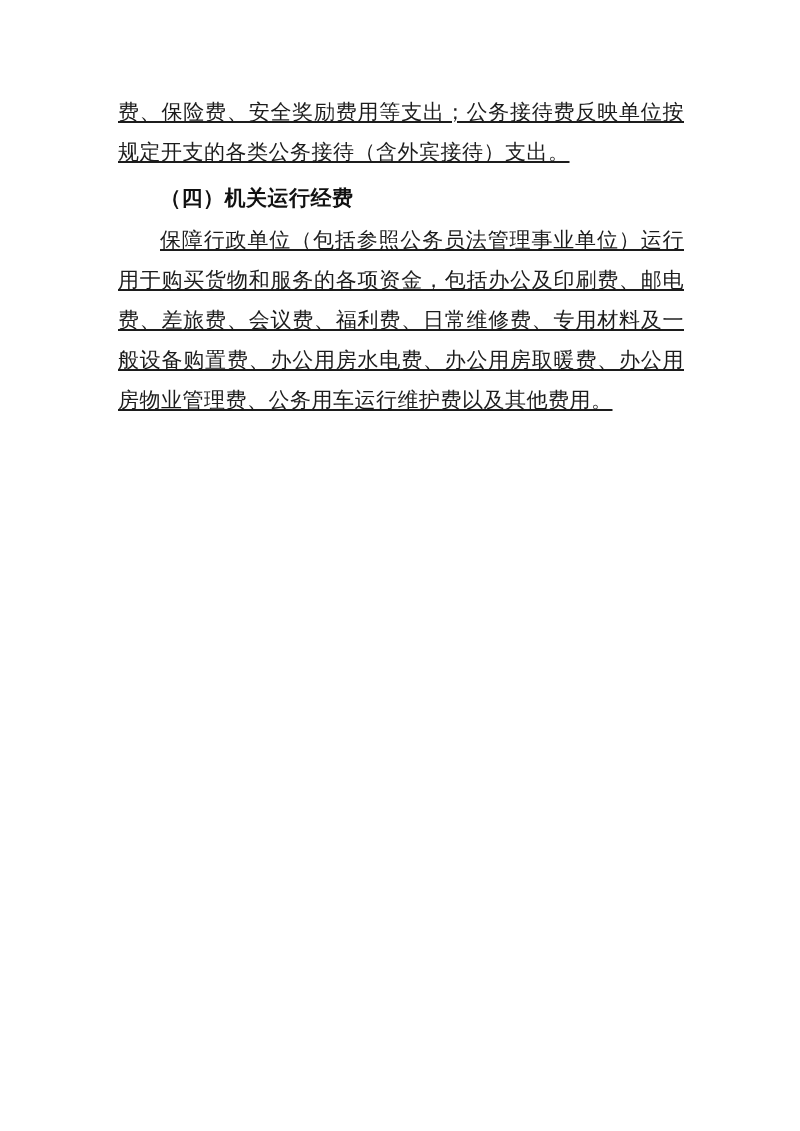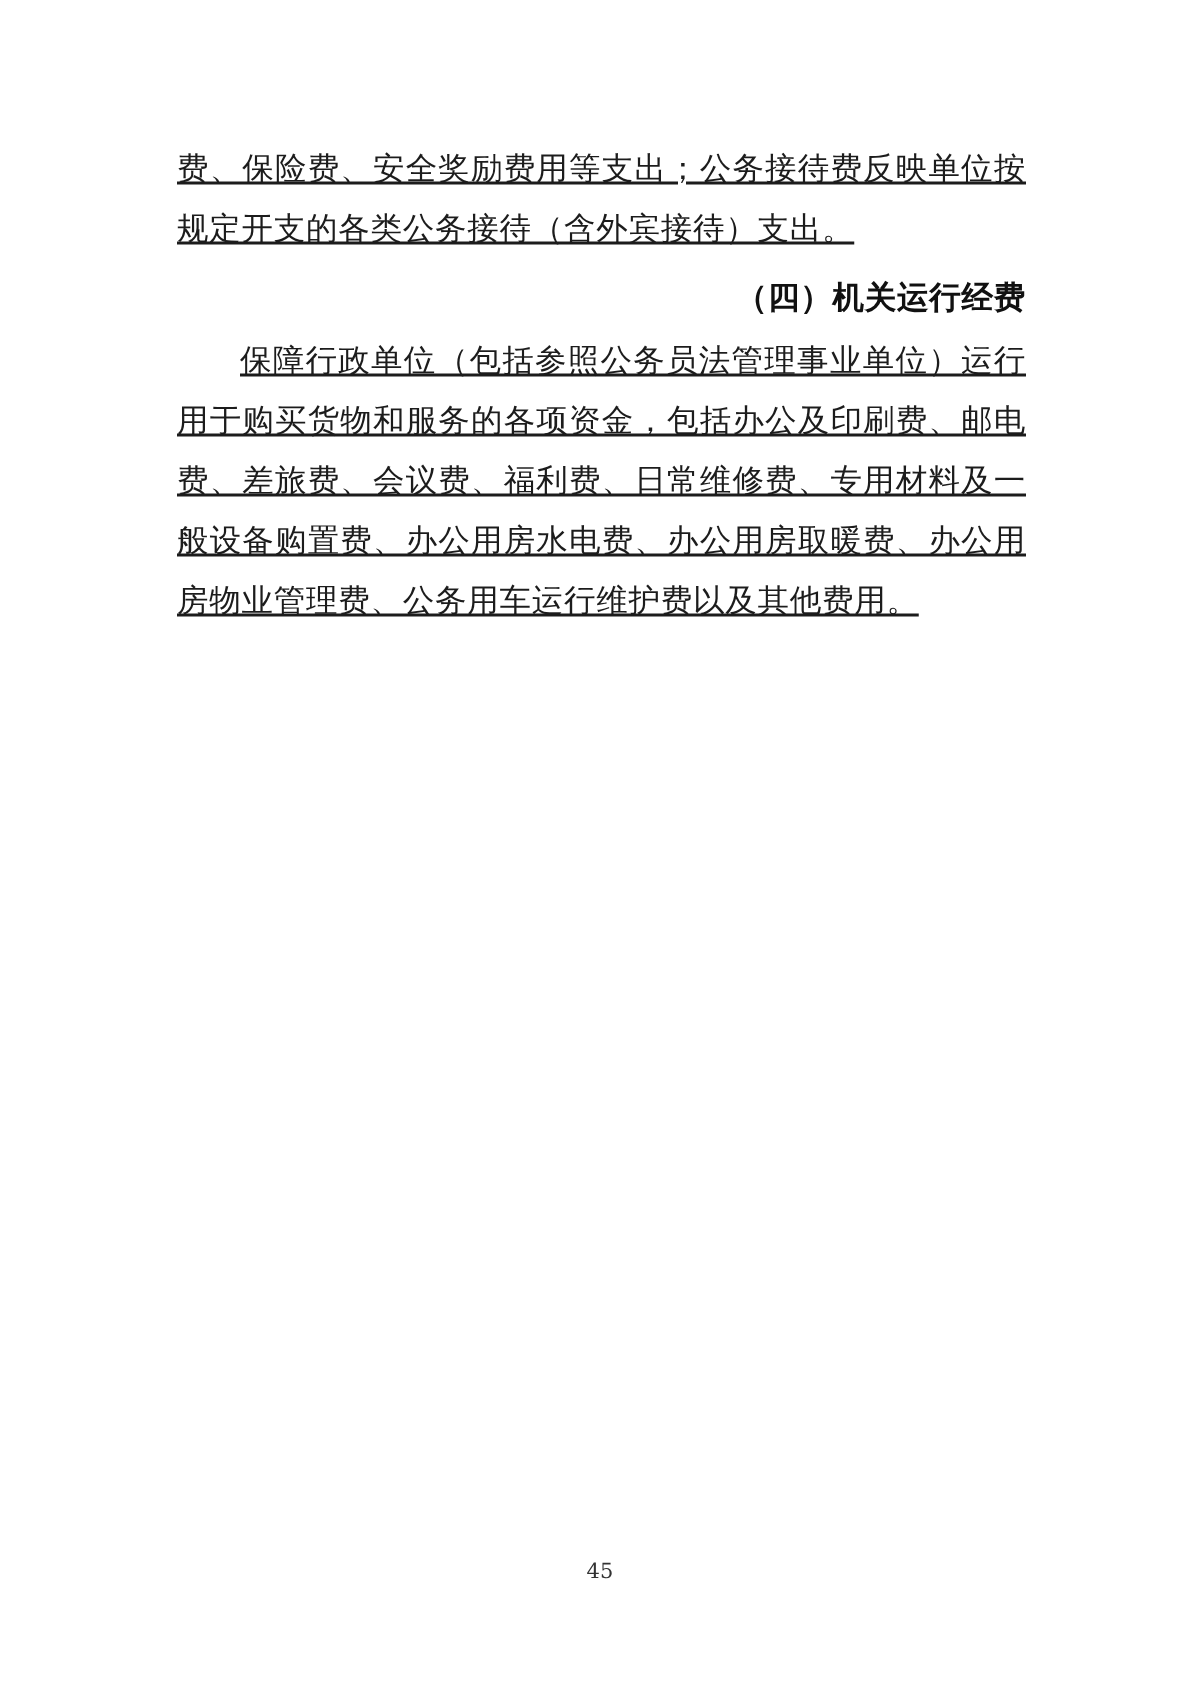--- a/index.html
+++ b/index.html
@@ -43,21 +43,20 @@
     text-indent: 0;
   }
   .heading {
     font-size: 21px;
     line-height: 40px;
     font-weight: bold;
     letter-spacing: 0.5px;
     margin: 6px 0 2px 0;
     text-indent: 42px;
     color: #111111;
-    text-align: right;
   }
   .body-para {
     text-indent: 42px;
     margin-top: 2px;
   }
   .page-number {
     position: absolute;
     left: 0;
     right: 0;
     top: 1040px;
@@ -75,15 +74,14 @@
   <div class="content">
 
     <p class="para first-block">费、保险费、安全奖励费用等支出；公务接待费反映单位按规定开支的各类公务接待（含外宾接待）支出。</p>
 
     <p class="heading">（四）机关运行经费</p>
 
     <p class="para body-para">保障行政单位（包括参照公务员法管理事业单位）运行用于购买货物和服务的各项资金，包括办公及印刷费、邮电费、差旅费、会议费、福利费、日常维修费、专用材料及一般设备购置费、办公用房水电费、办公用房取暖费、办公用房物业管理费、公务用车运行维护费以及其他费用。</p>
 
   </div>
 
-  <div class="page-number">45</div>
 
 </div>
 
 </body></html>

